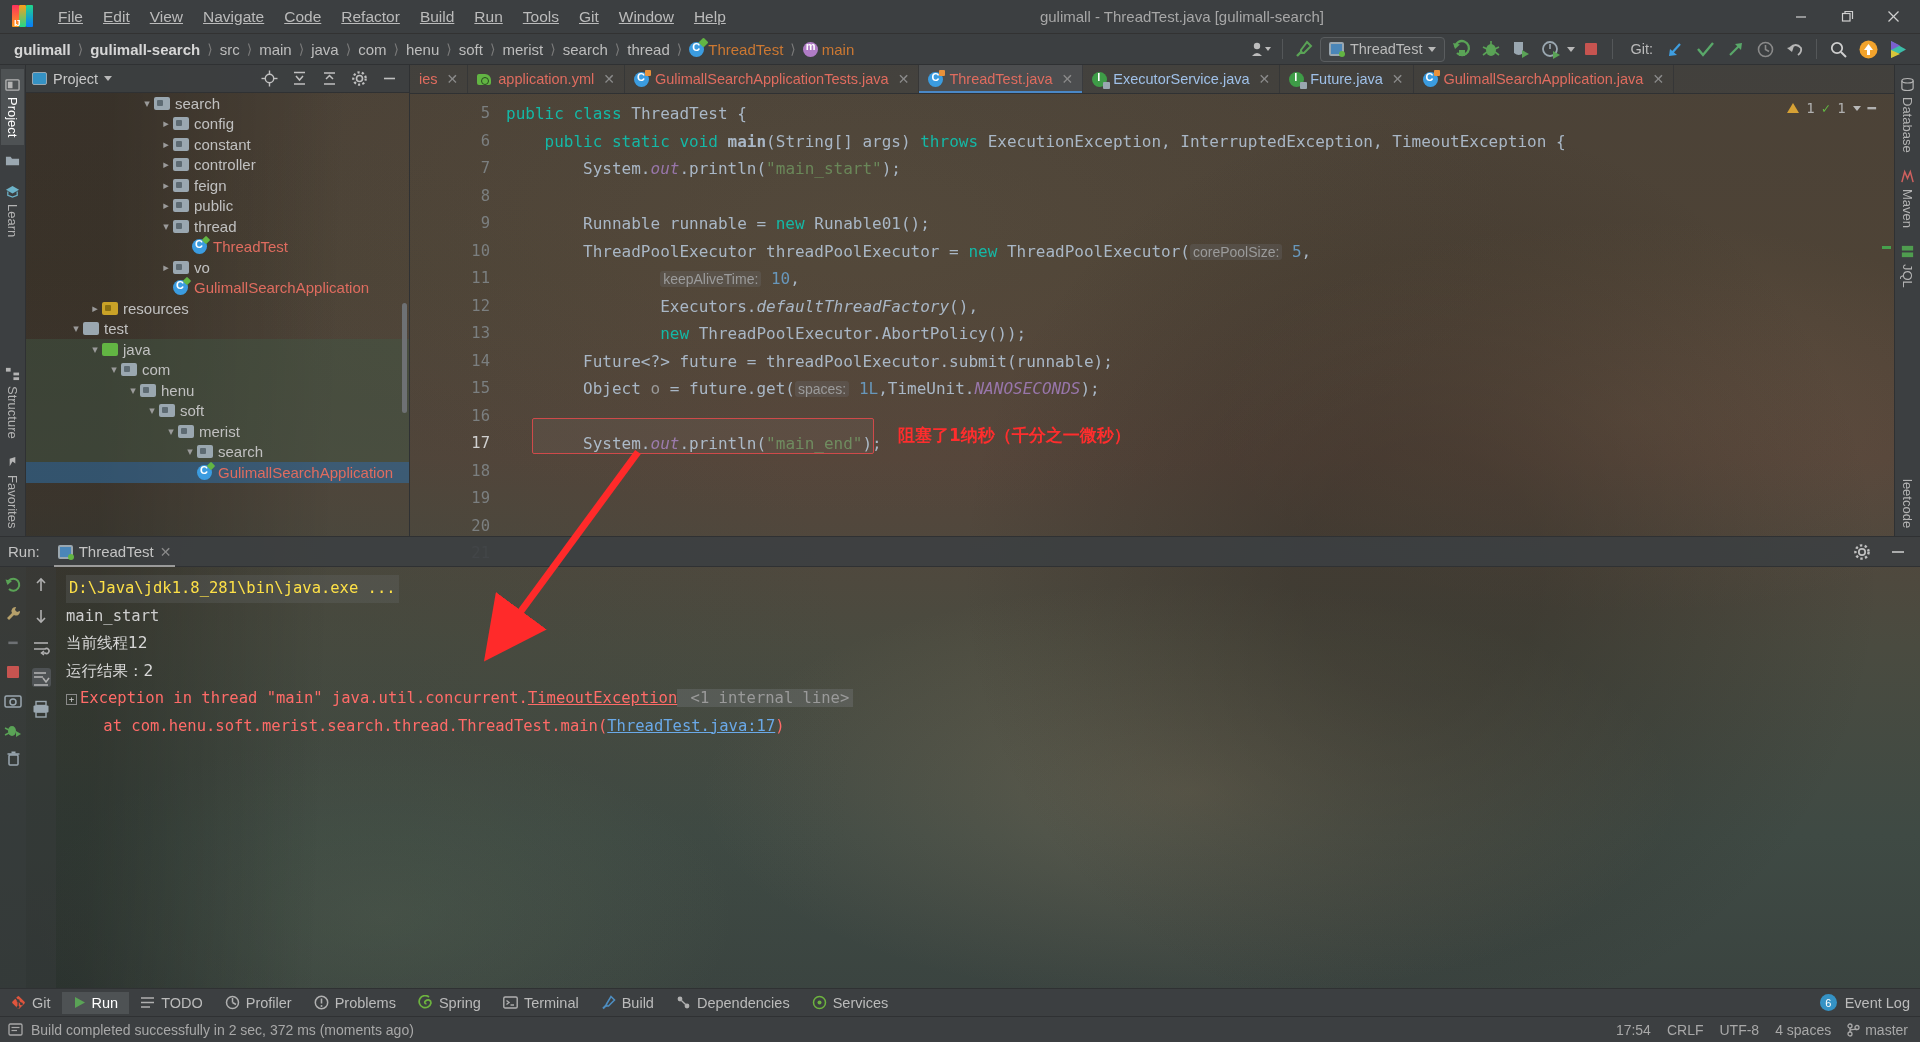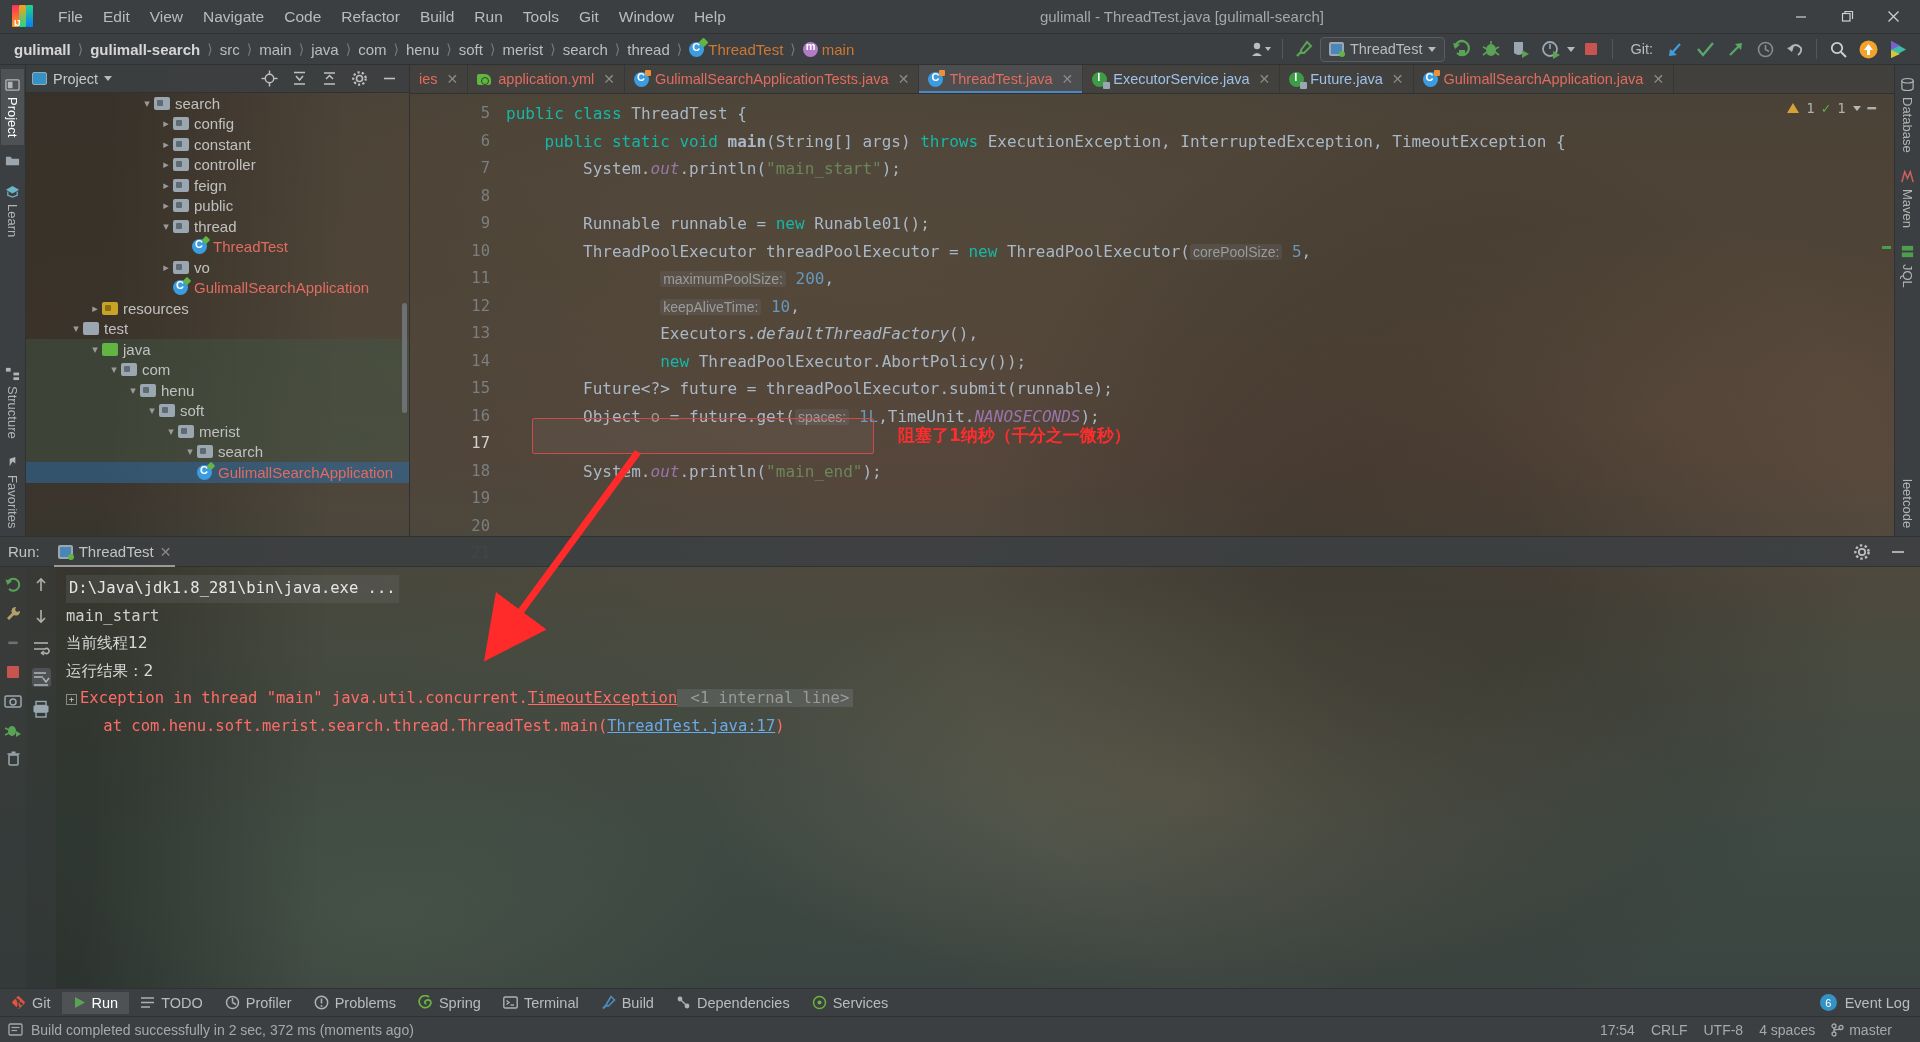--- a/index.html
+++ b/index.html
@@ -40,21 +40,21 @@
     position: relative; z-index: 5;
     height: 34px; background: #3c3f41; color: #bbbbbb;
     display: flex; align-items: center; font-size: 15.5px;
     border-bottom: 1px solid #323232;
   }
   .app-logo { width: 26px; height: 26px; margin: 0 8px 0 10px; position: relative; flex: 0 0 auto; }
   .app-logo .l1 { position:absolute; left:2px; top:1px; width:7px; height:22px; background:linear-gradient(180deg,#fe315d,#fd9d1c); border-radius:1px;}
   .app-logo .l2 { position:absolute; left:9px; top:1px; width:7px; height:22px; background:linear-gradient(180deg,#fd9d1c,#21d789); border-radius:1px;}
   .app-logo .l3 { position:absolute; left:16px; top:1px; width:7px; height:22px; background:linear-gradient(180deg,#21d789,#087cfa); border-radius:1px;}
   .app-logo .ij { position:absolute; left:4px; bottom:2px; color:#fff; font-size:9px; font-weight:bold; letter-spacing:-1px;}
-  .menu { display: flex; align-items: center; gap: 0px; margin-left: 4px; }
+  .menu { display: flex; align-items: center; gap: 0px; margin-left: 4px; text-decoration: underline; }
   .menu-item { padding: 3px 10px; color: #bbbbbb; cursor: default; white-space: nowrap; }
   .win-title { flex: 1; text-align: center; color: #a7a7a7; font-size: 15px; padding-right: 150px; }
   .win-btns { display: flex; align-items: center; gap: 0; margin-right: 4px; }
   .win-btn { width: 46px; height: 32px; display: flex; align-items: center; justify-content: center; color: #cfcfcf; }
 
   
   .navbar {
     position: relative; z-index: 5;
     height: 31px; background: #3c3f41; color: #bbbbbb;
     display: flex; align-items: center; font-size: 15px;
@@ -188,21 +188,21 @@
     width: 26px; flex: 0 0 auto; display: flex; flex-direction: column; align-items: center; gap: 10px;
     padding-top: 8px; background: rgba(60,63,65,.55);
   }
   .run-gutter2 {
     width: 30px; flex: 0 0 auto; display: flex; flex-direction: column; align-items: center; gap: 12px;
     padding-top: 8px; background: rgba(60,63,65,.35);
   }
   .gico { width: 19px; height: 19px; color: #9aa7b0; display: flex; align-items: center; justify-content: center; font-size: 15px;}
   .console { flex: 1; position: relative; padding: 8px 0 0 10px; font-family: "DejaVu Sans Mono", monospace; font-size: 15.5px; min-width: 0; overflow: hidden;}
   .cline { height: 27.5px; line-height: 27.5px; white-space: pre; color: #cfcfcf; }
-  .cmd { color: #e5e5e5; background: rgba(120,125,130,.20); display: inline-block; padding: 0 3px;}
+  .cmd { color: #fde047; background: rgba(120,125,130,.20); display: inline-block; padding: 0 3px;}
   .cn-out { font-family: "DejaVu Sans", sans-serif; color: #d8d8d8; }
   .exc { color: #ff6b68; }
   .exc-link { color: #ff6b68; text-decoration: underline; }
   .internal { color: #9a9a9a; background: rgba(140,145,150,.25); padding: 0 4px; }
   .link-blue { color: #6aa9e8; text-decoration: underline; }
   .expander { display:inline-block; width: 11px; height: 11px; border: 1px solid #8a8a8a; color:#cfcfcf; font-size:9px; line-height:9px; text-align:center; margin-right: 3px; vertical-align: 1px;}
 
   
   .big-arrow { position: absolute; z-index: 8; pointer-events: none; }
 
@@ -214,21 +214,21 @@
   .bot-item { display: flex; align-items: center; gap: 6px; padding: 3px 11px; white-space: nowrap; }
   .bot-item.active { background: #4e5254; color: #ffffff; }
   .bot-right { margin-left: auto; display: flex; align-items: center; gap: 8px; padding-right: 10px; }
   .badge-num { background:#3592c4;color:#fff;border-radius:50%;width:17px;height:17px;display:flex;align-items:center;justify-content:center;font-size:11px;}
 
   .statusbar {
     position: relative; z-index: 6; height: 26px; background: #3c3f41; color: #a8a8a8;
     display: flex; align-items: center; gap: 0; font-size: 14px; border-top: 1px solid #2f3133;
   }
   .status-left { display:flex; align-items:center; gap:8px; padding-left: 8px; }
-  .status-right { margin-left:auto; display:flex; align-items:center; gap:16px; padding-right: 28px; }
+  .status-right { margin-left:auto; display:flex; align-items:center; gap:16px; padding-right: 12px; }
 </style>
 </head>
 <body>
 
 <div id="app">
   <div class="wallpaper"></div>
 
   <div class="titlebar">
     <div class="app-logo">
       <div class="l1"></div>
@@ -662,21 +662,20 @@
           <div class="gln">21</div>
         </div>
 
         <div class="code">
           <div class="cl"><span class="k">public</span> <span class="k">class</span> ThreadTest {</div>
           <div class="cl">    <span class="k">public</span> <span class="k">static</span> <span class="k">void</span> <span style="color:#a9b7c6;font-weight:bold">main</span>(String[] args) <span class="k">throws</span> ExecutionException, InterruptedException, TimeoutException {</div>
           <div class="cl">        System.<span class="st">out</span>.println(<span class="s">"main_start"</span>);</div>
           <div class="cl"> </div>
           <div class="cl">        Runnable runnable = <span class="k">new</span> Runable01();</div>
           <div class="cl">        ThreadPoolExecutor threadPoolExecutor = <span class="k">new</span> ThreadPoolExecutor(<span class="hint">corePoolSize:</span> <span class="n">5</span>,</div>
-          <div class="cl">                <span class="hint">maximumPoolSize:</span> <span class="n">200</span>,</div>
           <div class="cl">                <span class="hint">keepAliveTime:</span> <span class="n">10</span>,</div>
           <div class="cl">                Executors.<span style="color:#a9b7c6;font-style:italic">defaultThreadFactory</span>(),</div>
           <div class="cl">                <span class="k">new</span> ThreadPoolExecutor.AbortPolicy());</div>
           <div class="cl">        Future&lt;?&gt; future = threadPoolExecutor.submit(runnable);</div>
           <div class="cl">        Object <span style="color:#9a9a9a">o</span> = future.get(<span class="hint">spaces:</span> <span class="n">1L</span>,TimeUnit.<span class="st">NANOSECONDS</span>);</div>
           <div class="cl"> </div>
           <div class="cl">        System.<span class="st">out</span>.println(<span class="s">"main_end"</span>);</div>
           <div class="cl"> </div>
 
           <div class="hl-box" style="left:34px; top:324px; width:342px; height:36px;"></div>

